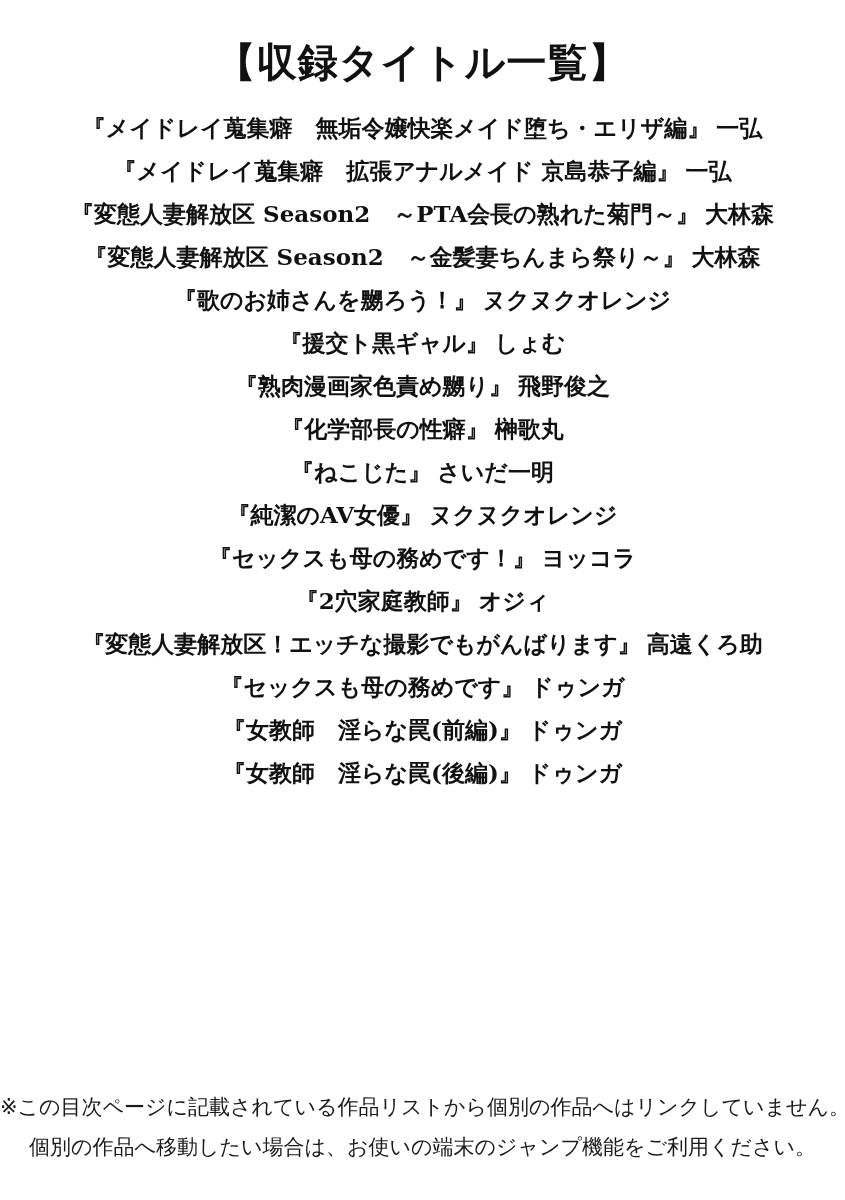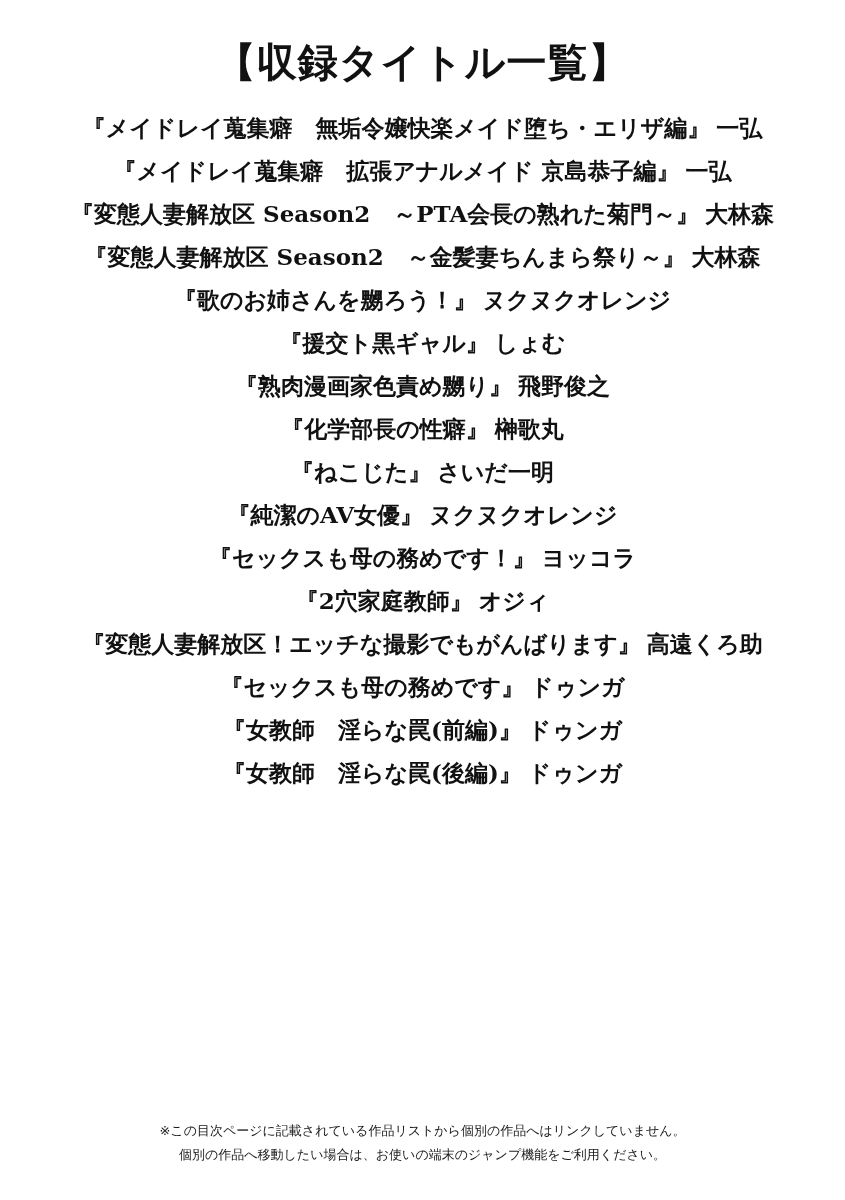--- a/index.html
+++ b/index.html
@@ -56,21 +56,21 @@
     margin-left: 6px;
     letter-spacing: 0px;
   }
   .footer-note {
     position: absolute;
     left: 0;
     right: 0;
     bottom: 32px;
     text-align: center;
     font-family: "DejaVu Sans", "Liberation Sans", sans-serif;
-    font-size: 13px;
+    font-size: 21px;
     line-height: 1.9;
     color: #1a1a1a;
   }
   .footer-note div {
     white-space: nowrap;
   }
 </style>
 </head>
 <body>
 

